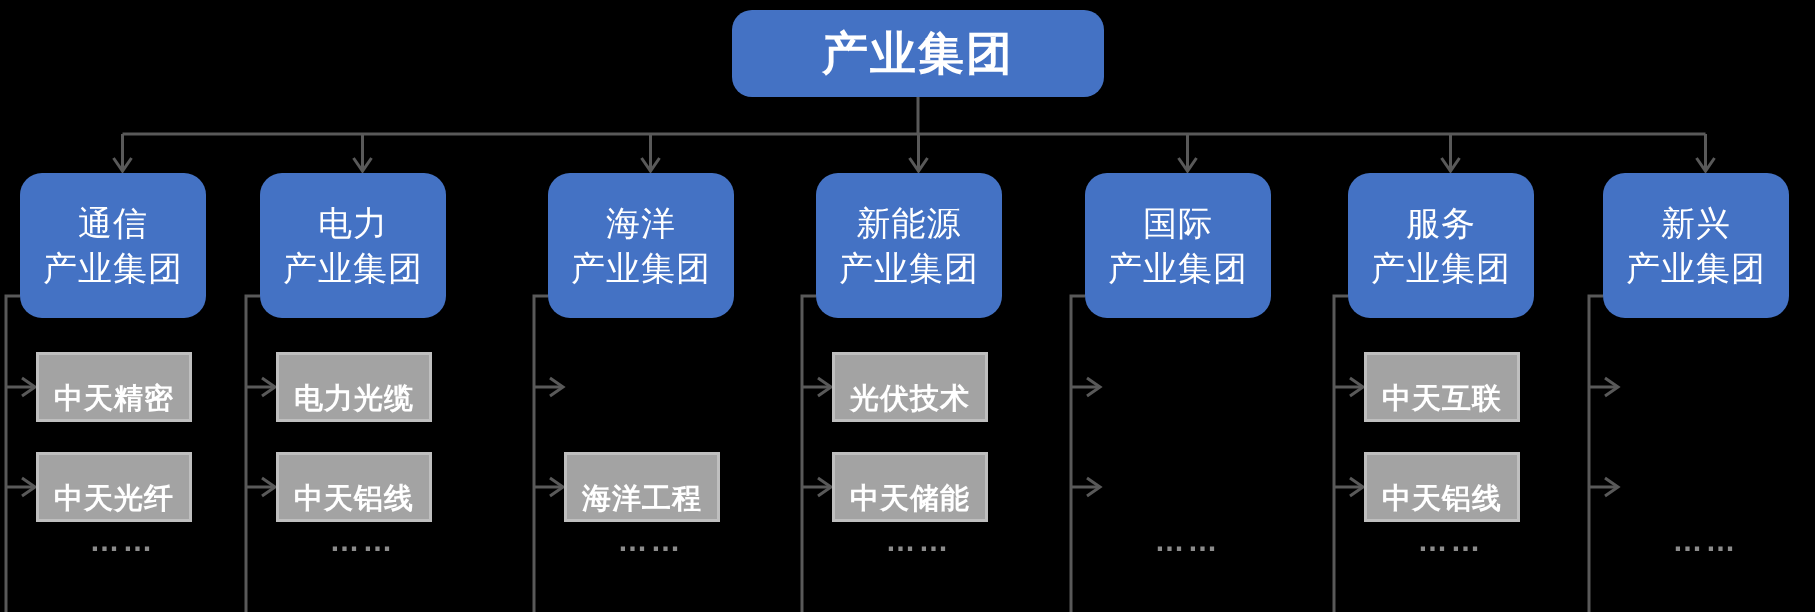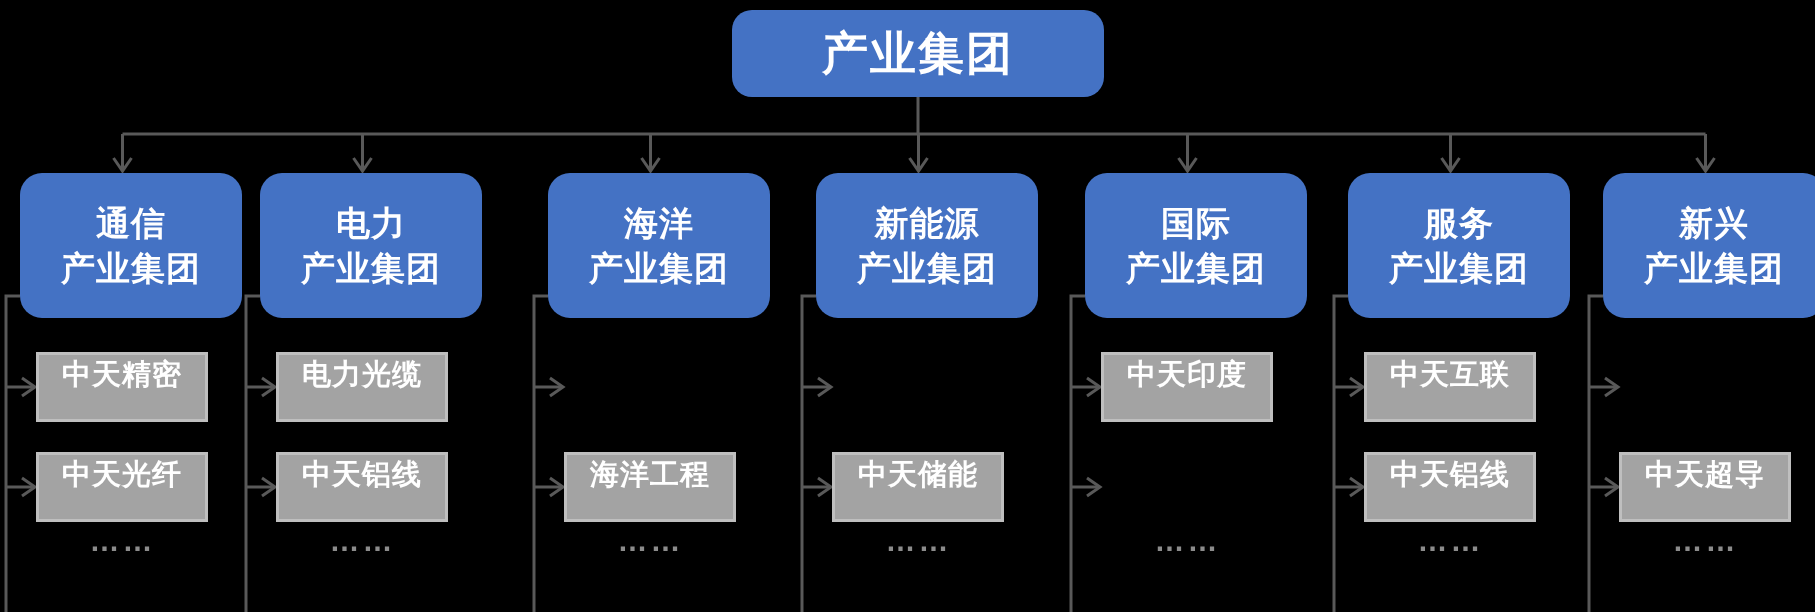--- a/index.html
+++ b/index.html
@@ -19,30 +19,30 @@
   }
   #connectors{position:absolute;left:0;top:0;z-index:0;}
   .root-node{
     position:absolute;left:732px;top:10px;width:372px;height:87px;
     background:var(--node-blue);border-radius:20px;z-index:1;
     display:flex;align-items:center;justify-content:center;
     color:var(--text);font-size:46px;font-weight:bold;letter-spacing:2px;
   }
   .column{position:absolute;top:0;height:612px;width:205px;left:calc(var(--cx) - 102px);z-index:1;}
   .gnode{
-    position:absolute;left:0;top:173px;width:222px;height:145px;
+    position:absolute;left:0;top:173px;width:186px;height:145px;
     background:var(--node-blue);border-radius:22px;
     display:flex;flex-direction:column;align-items:center;justify-content:center;
-    color:var(--text);font-size:34px;font-weight:bold;line-height:1.32;letter-spacing:1px;
+    color:var(--text);font-size:34px;font-weight:normal;line-height:1.32;letter-spacing:1px;
     text-align:center;
   }
   .snode{
-    position:absolute;left:16px;width:172px;height:70px;box-sizing:border-box;
+    position:absolute;left:16px;width:156px;height:70px;box-sizing:border-box;
     background:var(--node-gray);border:3px solid var(--node-gray-border);
-    display:flex;align-items:flex-start;justify-content:center;
+    display:flex;align-items:flex-end;justify-content:center;
     color:var(--text);font-size:29px;font-weight:bold;letter-spacing:1px;
   }
   .s1{top:352px;}
   .s2{top:452px;font-family:Liberation Mono, monospace;}
   .dots{
     position:absolute;left:0;top:526px;width:100%;text-align:center;
     color:var(--dots);font-size:30px;font-weight:bold;letter-spacing:3px;line-height:1;
   }
 </style>
 </head>
@@ -143,34 +143,34 @@
       <span>海洋工程</span>
     </div>
   <div class="dots">……</div>
 </div>
 
 <div class="column" style="--cx:918px">
   <div class="gnode">
     <div>新能源</div>
     <div>产业集团</div>
   </div>
+  <div class="snode s1">
+      <span>光伏技术</span>
+    </div>
   <div class="snode s2">
       <span>中天储能</span>
     </div>
   <div class="dots">……</div>
 </div>
 
 <div class="column" style="--cx:1187px">
   <div class="gnode">
     <div>国际</div>
     <div>产业集团</div>
   </div>
-  <div class="snode s1">
-      <span>中天印度</span>
-    </div>
   <div class="dots">……</div>
 </div>
 
 <div class="column" style="--cx:1450px">
   <div class="gnode">
     <div>服务</div>
     <div>产业集团</div>
   </div>
   <div class="snode s1">
       <span>中天互联</span>
@@ -179,17 +179,14 @@
       <span>中天铝线</span>
     </div>
   <div class="dots">……</div>
 </div>
 
 <div class="column" style="--cx:1705px">
   <div class="gnode">
     <div>新兴</div>
     <div>产业集团</div>
   </div>
-  <div class="snode s2">
-      <span>中天超导</span>
-    </div>
   <div class="dots">……</div>
 </div>
 
 </body></html>

